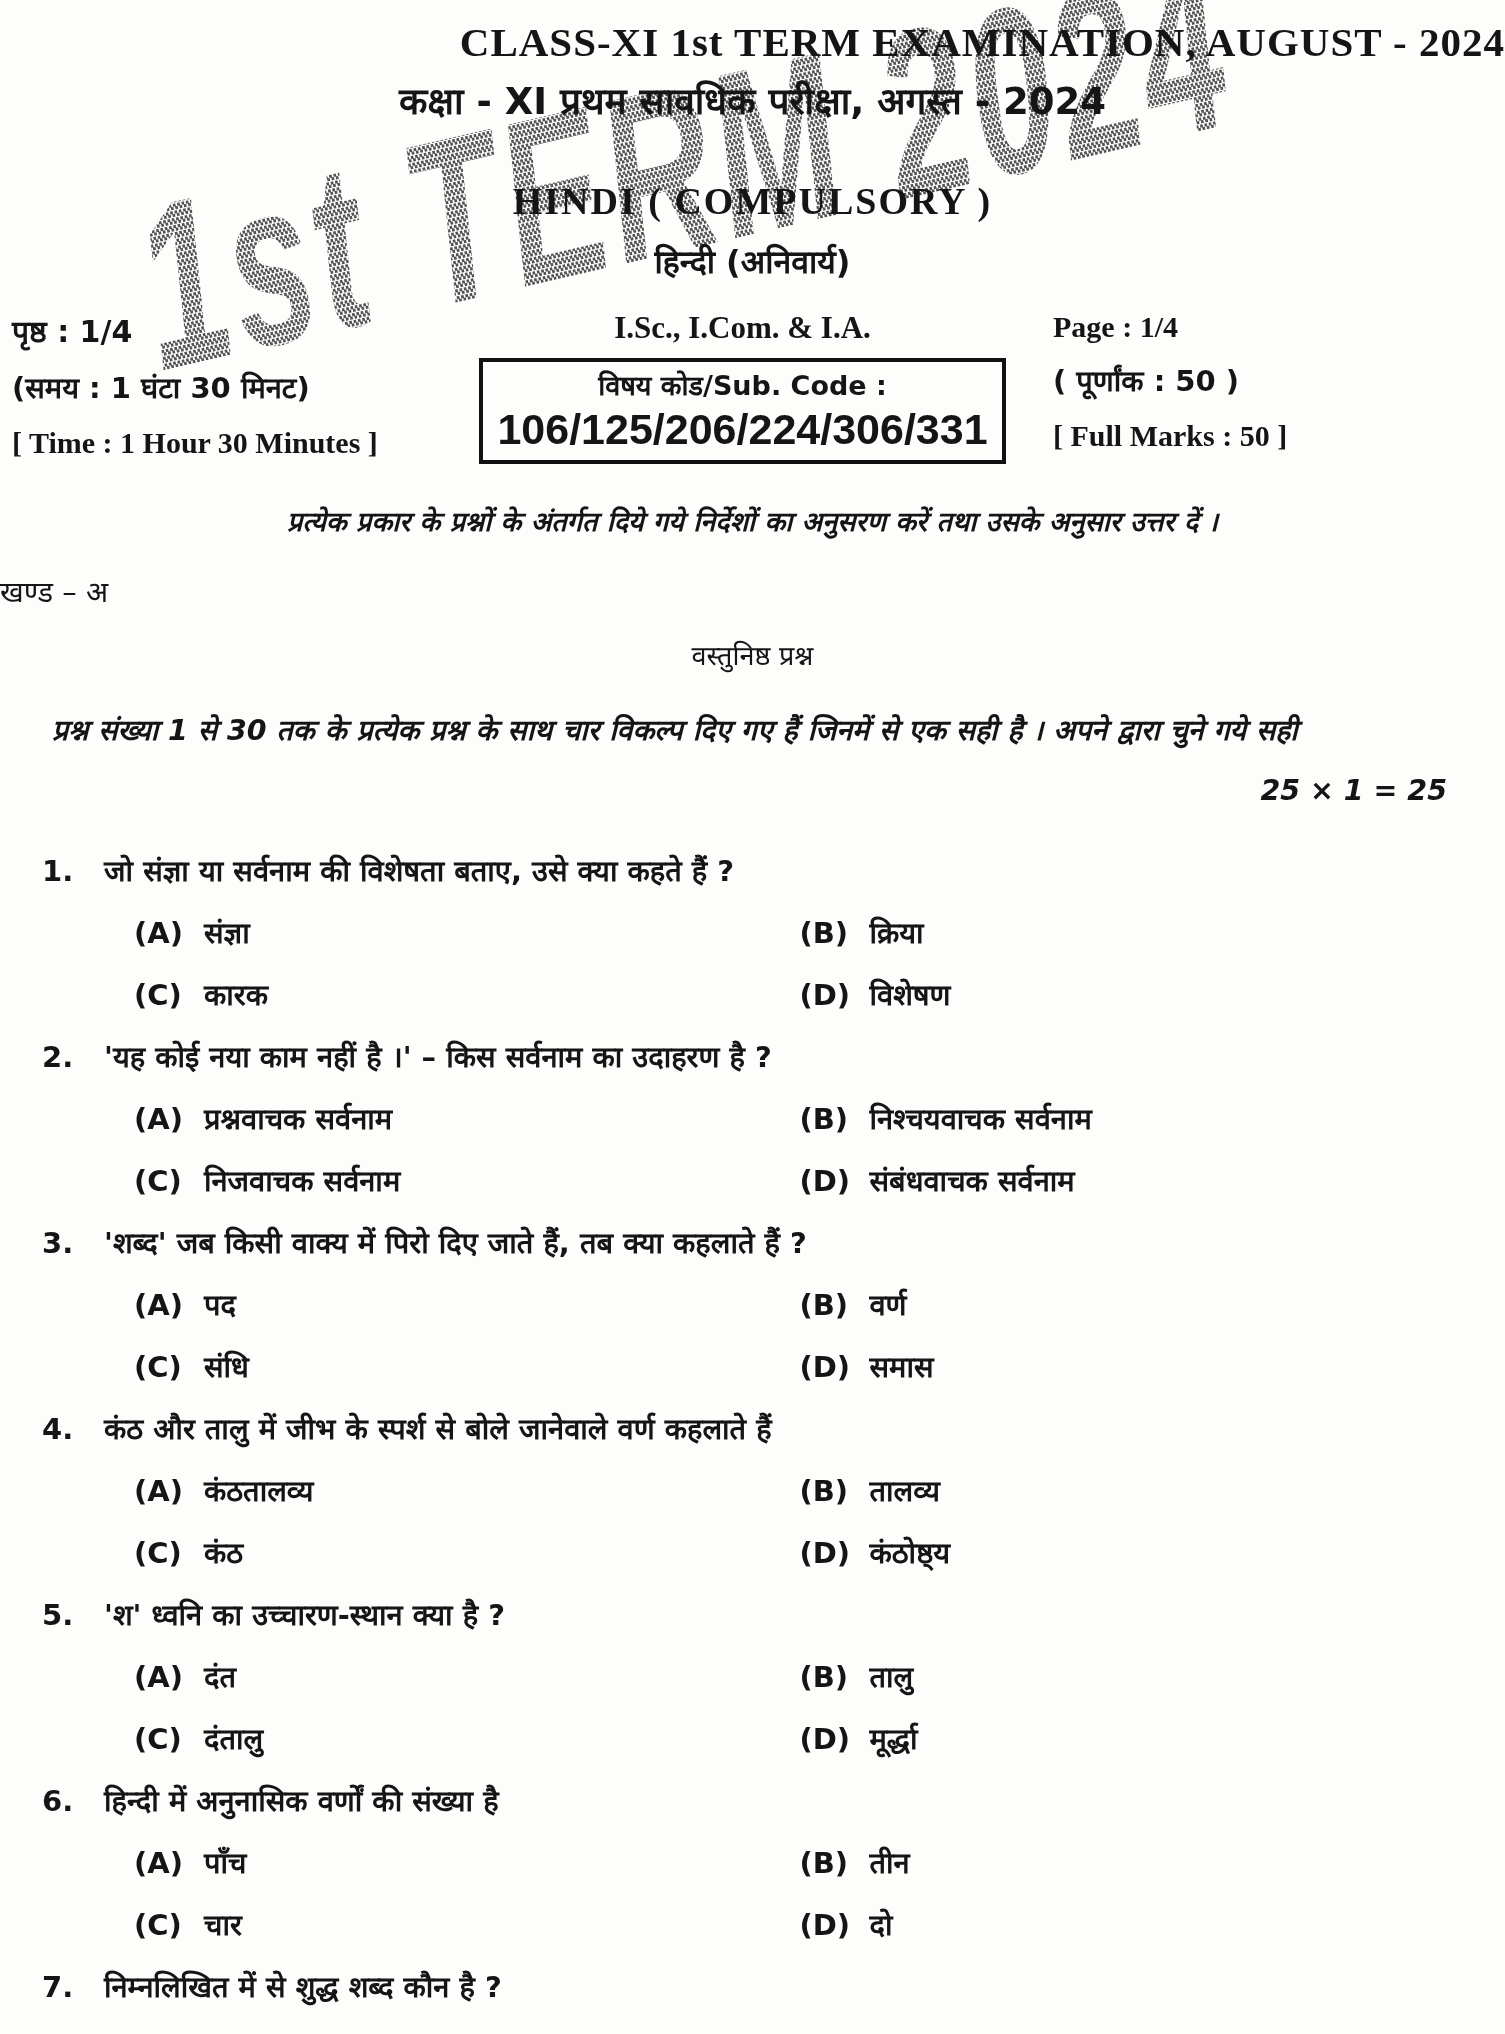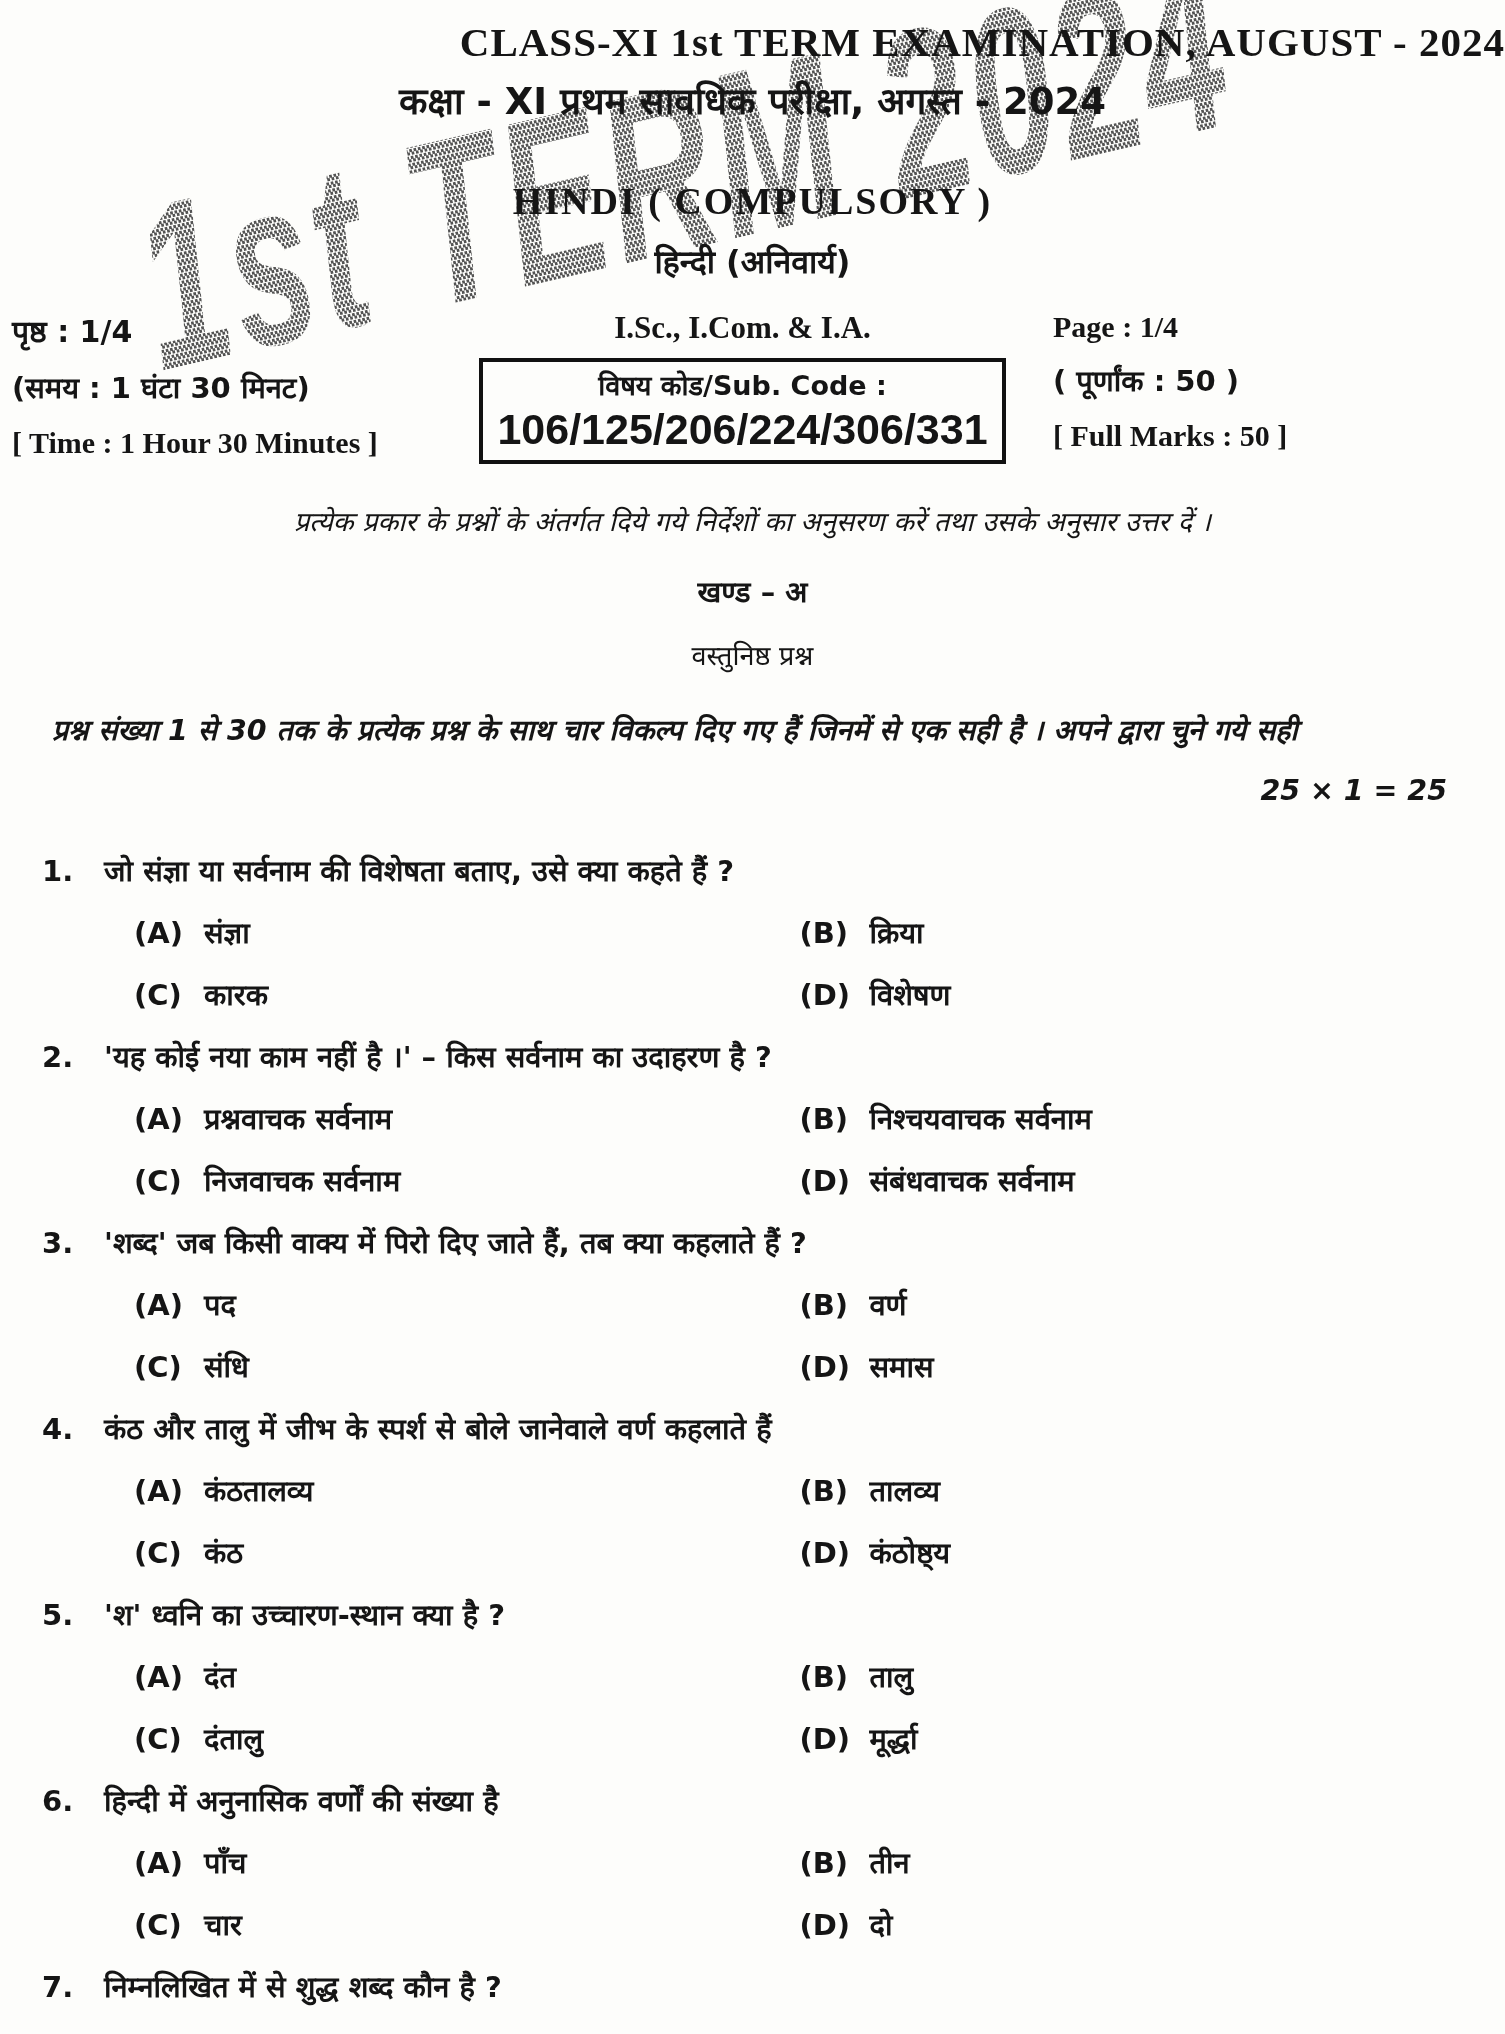--- a/index.html
+++ b/index.html
@@ -65,23 +65,23 @@
   }
   .code-label { font-weight:700; font-size:27px; }
   .code-value {
     font-family:"Liberation Sans", sans-serif;
     font-weight:900; font-size:43px; letter-spacing:0px; margin-top:2px;
   }
 
   
   .gen-instr {
     text-align:center; margin-top:38px;
-    font-weight:400; font-style:italic; font-size:27px;
-  }
-  .section-title { text-align:center; font-weight:700; font-size:29px; margin-top:32px; }
+    font-weight:700; font-style:italic; font-size:27px;
+  }
+  .section-title { text-align:left; font-weight:400; font-size:29px; margin-top:32px; }
   .section-sub   { text-align:center; font-weight:400; font-size:27px; margin-top:26px; }
   .obj-note {
     margin-top:28px; padding:0 52px;
     font-weight:700; font-style:italic; font-size:28.5px; line-height:60px;
   }
   .obj-note .line2 { display:flex; }
   .obj-note .line2 .marks {
     margin-left:auto; padding-right:6px;
     font-style:italic; font-weight:700; white-space:nowrap;
   }

